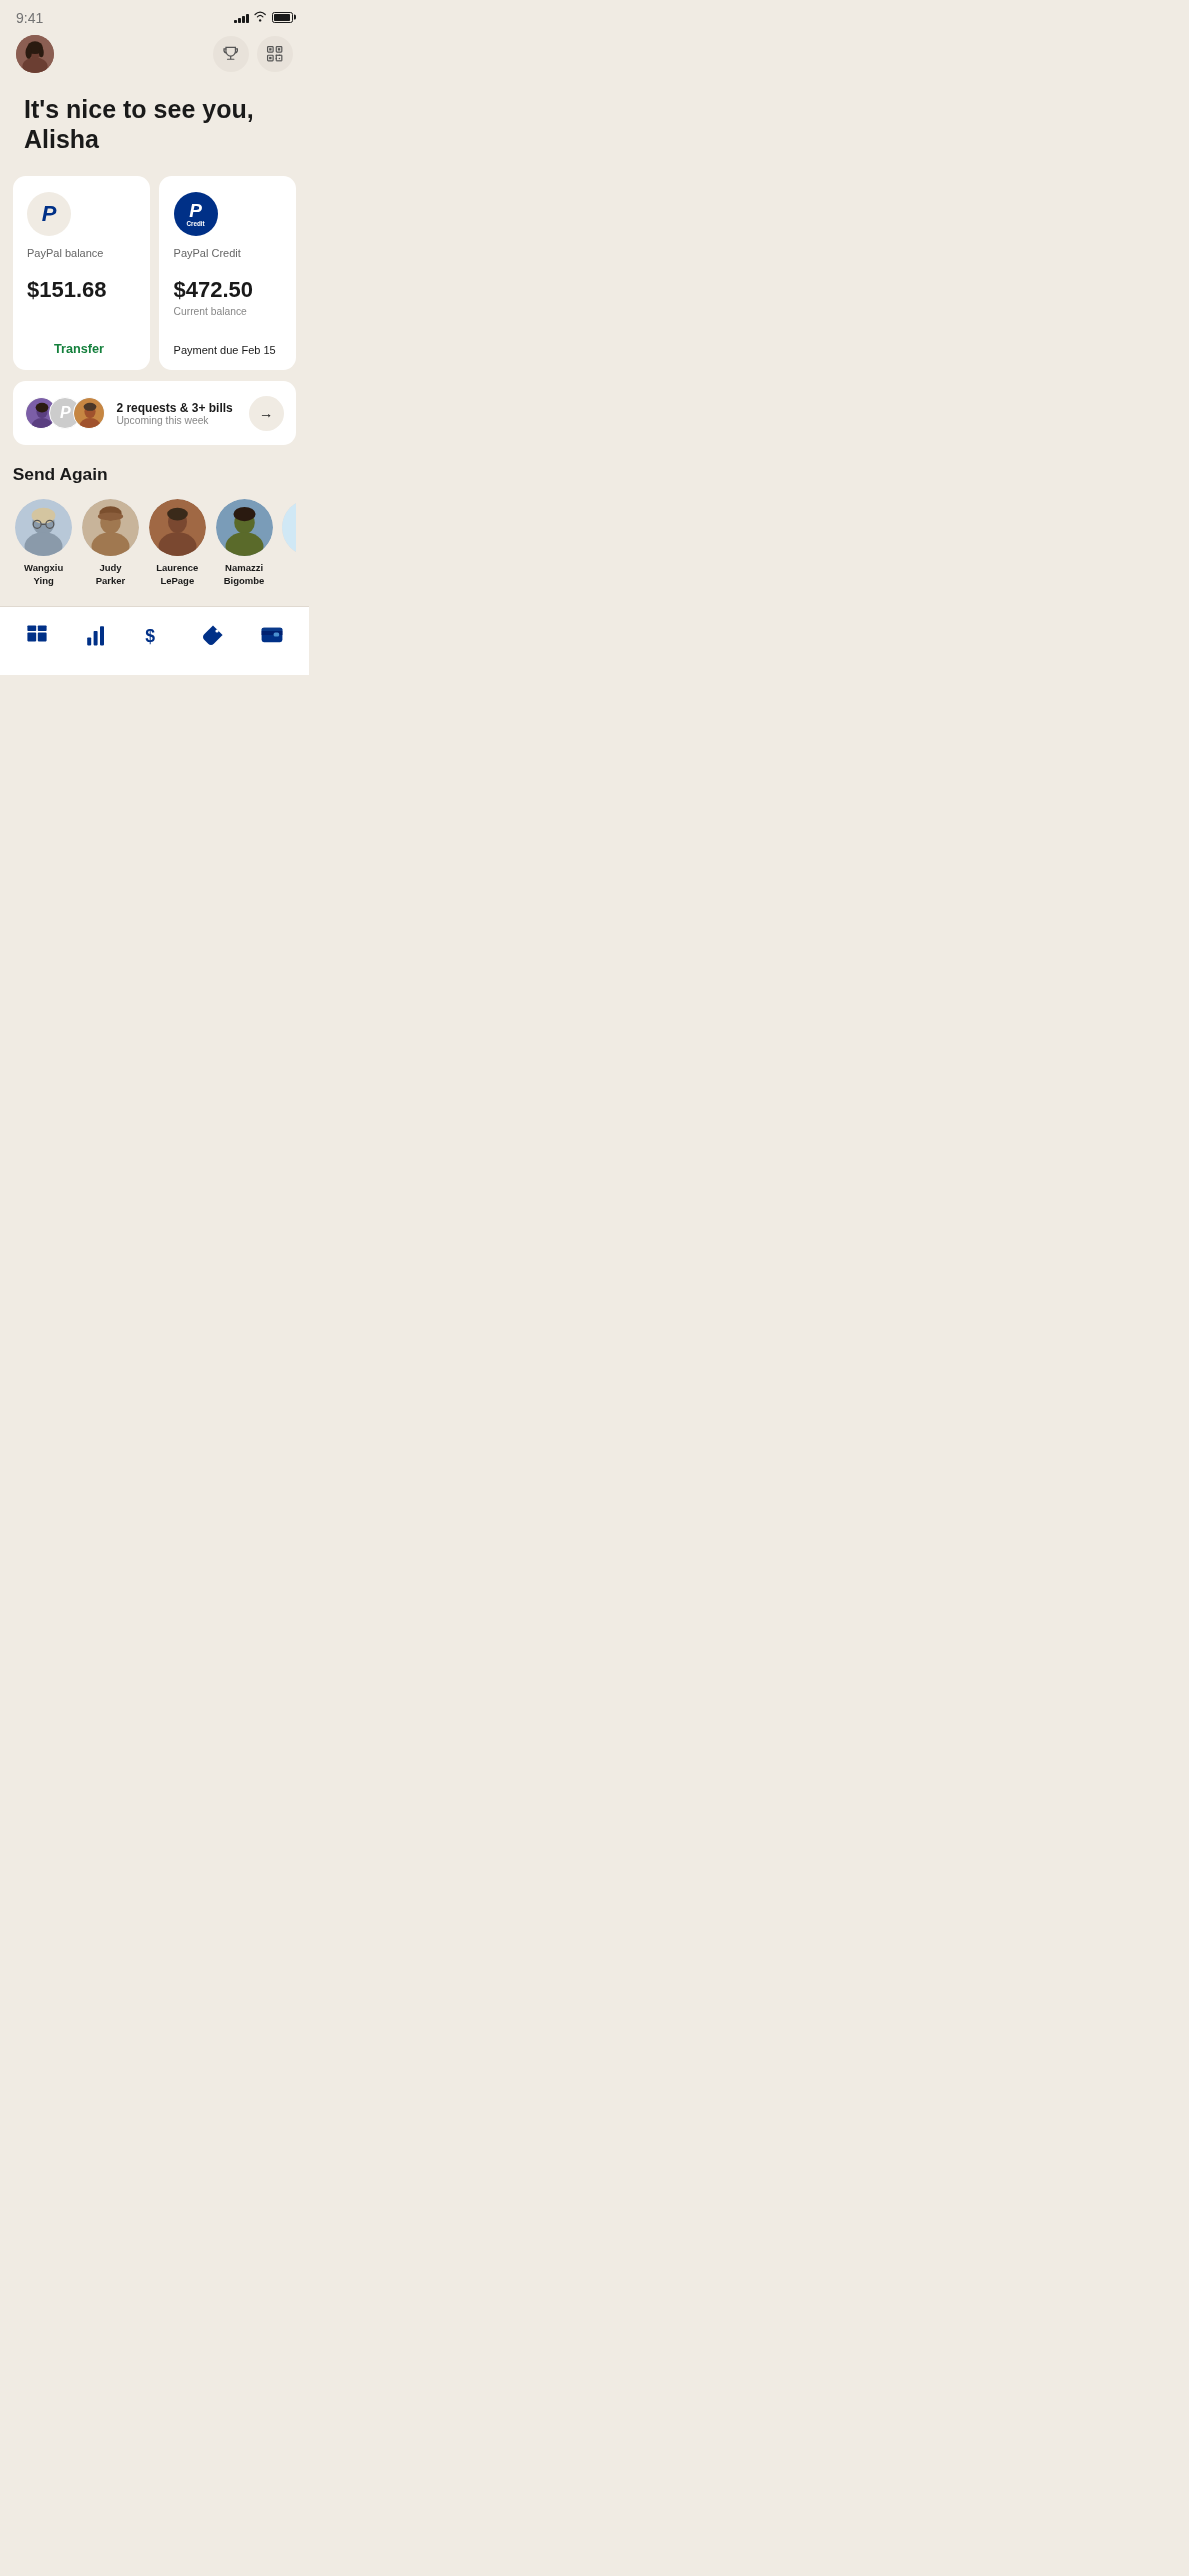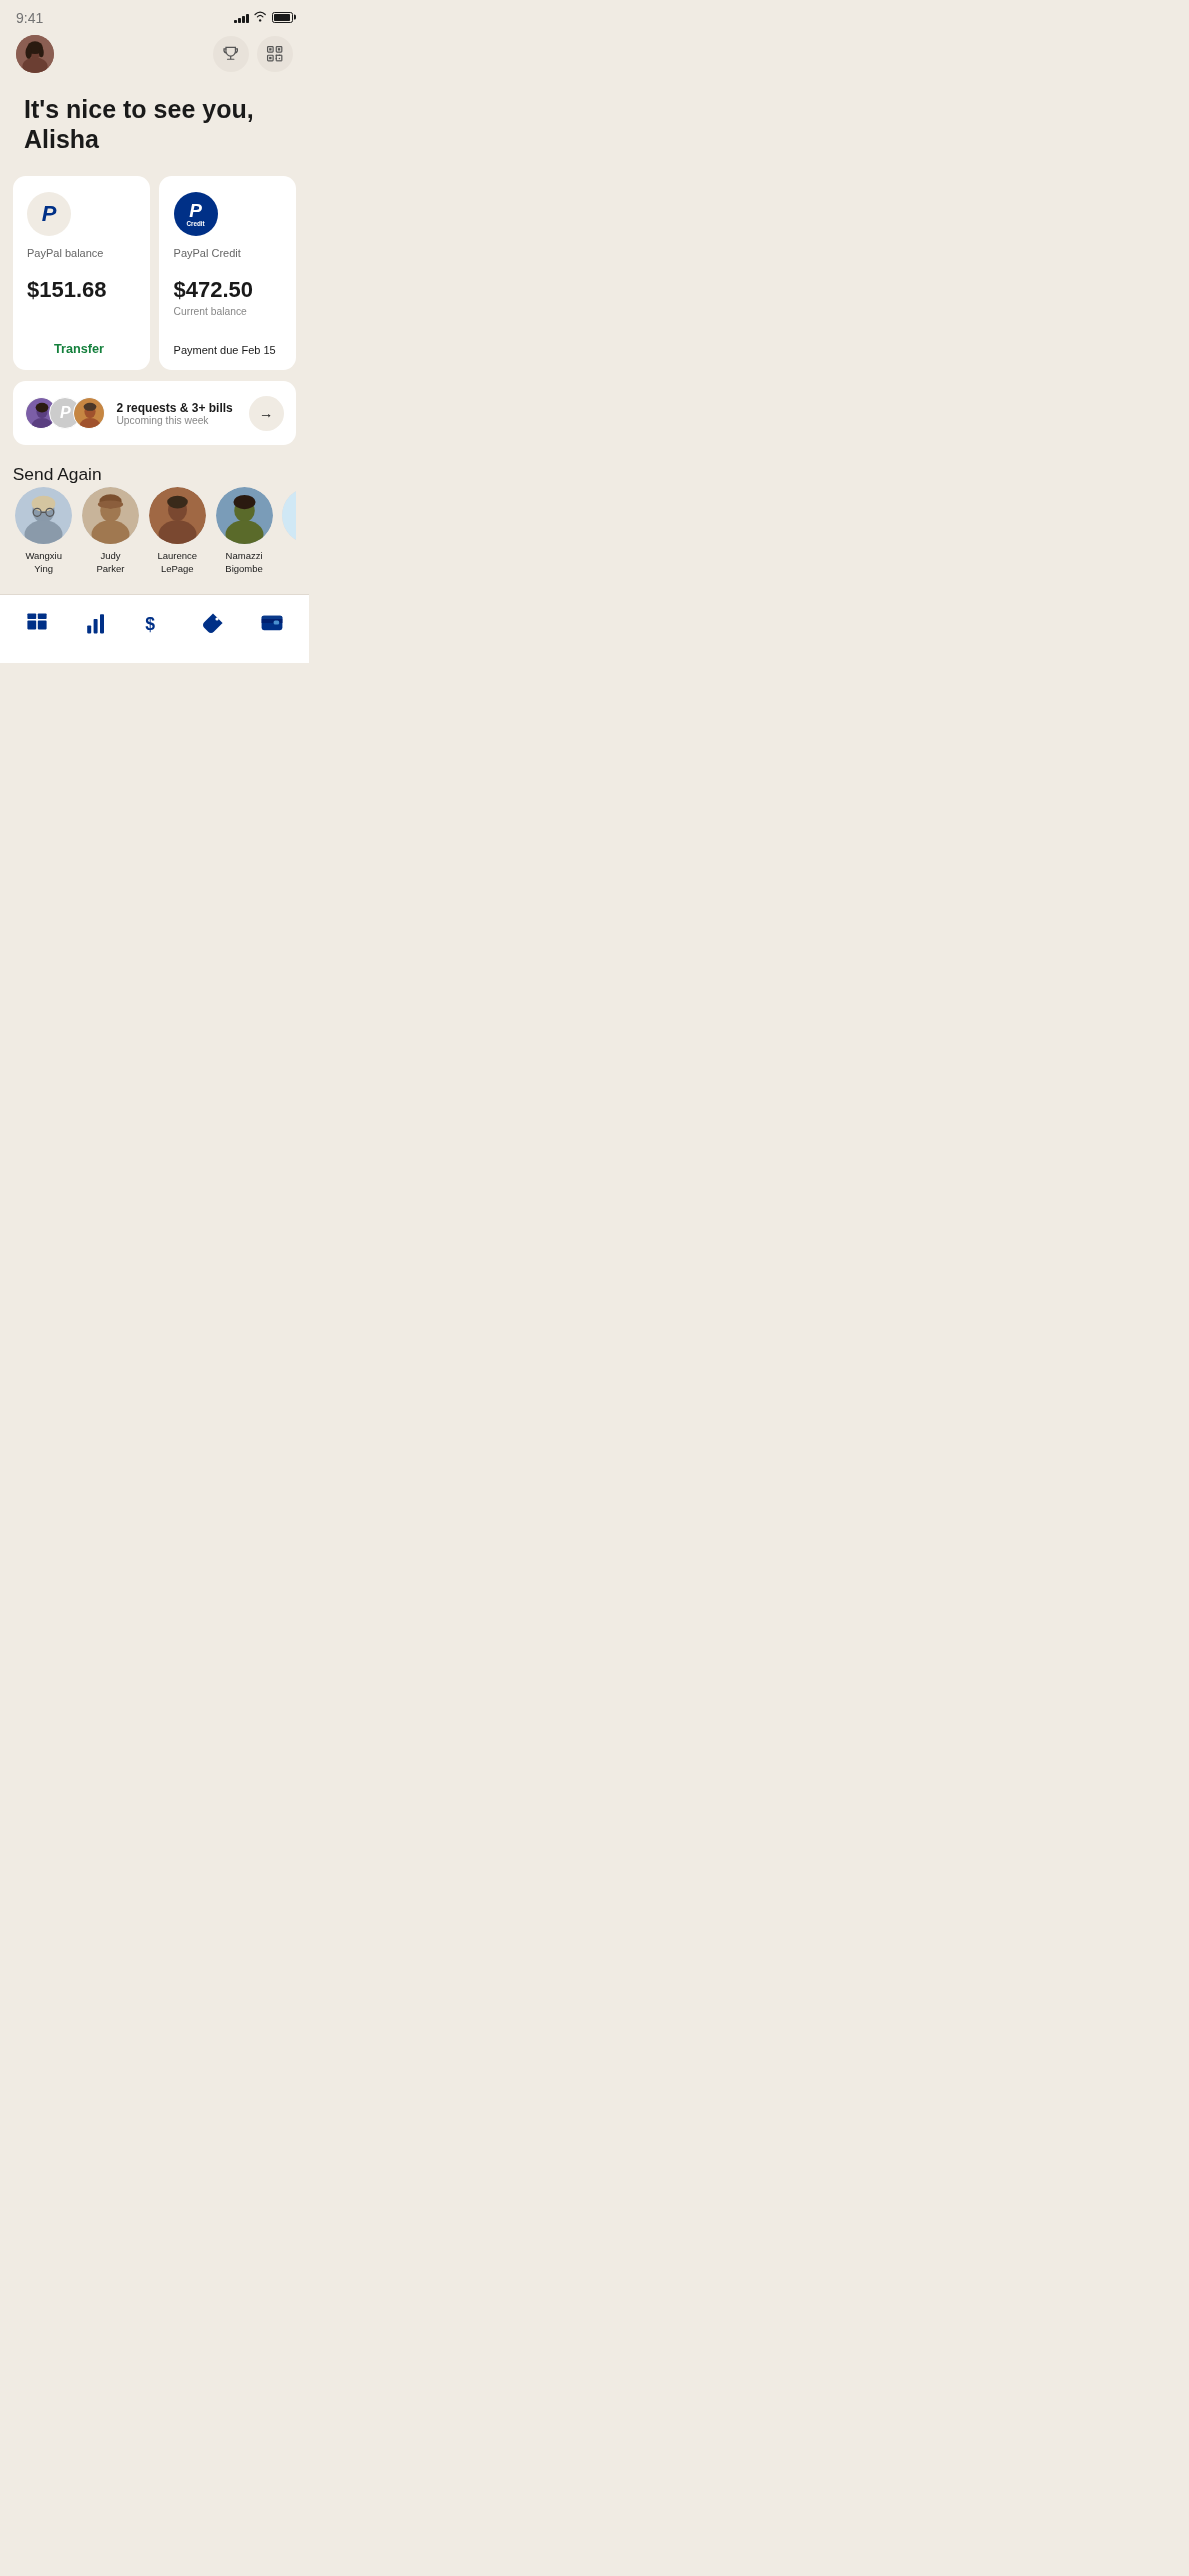--- a/index.html
+++ b/index.html
@@ -260,37 +260,38 @@
       color: #1a1a1a;
     }
 
     
     .send-again-section {
       padding: 19px 12.7px 12.7px;
       background: #f0ebe3;
     }
     .section-title {
       font-size: 17.4px;
-      font-weight: 400;
-      color: #1a1a1a;
-      margin-bottom: 2px;
+      font-weight: 700;
+      color: #1a1a1a;
+      margin-bottom: 14px;
     }
     .contacts-row {
       display: flex;
       gap: 4.8px;
       overflow-x: auto;
       padding-bottom: 6.3px;
     }
     .contacts-row::-webkit-scrollbar { display: none; }
     .contact-item {
       display: flex;
       flex-direction: column;
       align-items: center;
       min-width: 62px;
       cursor: pointer;
+      font-weight: bold;
     }
     .contact-avatar {
       width: 57px;
       height: 57px;
       border-radius: 50%;
       overflow: hidden;
       margin-bottom: 6.3px;
       background: #ddd;
     }
     .contact-name {

